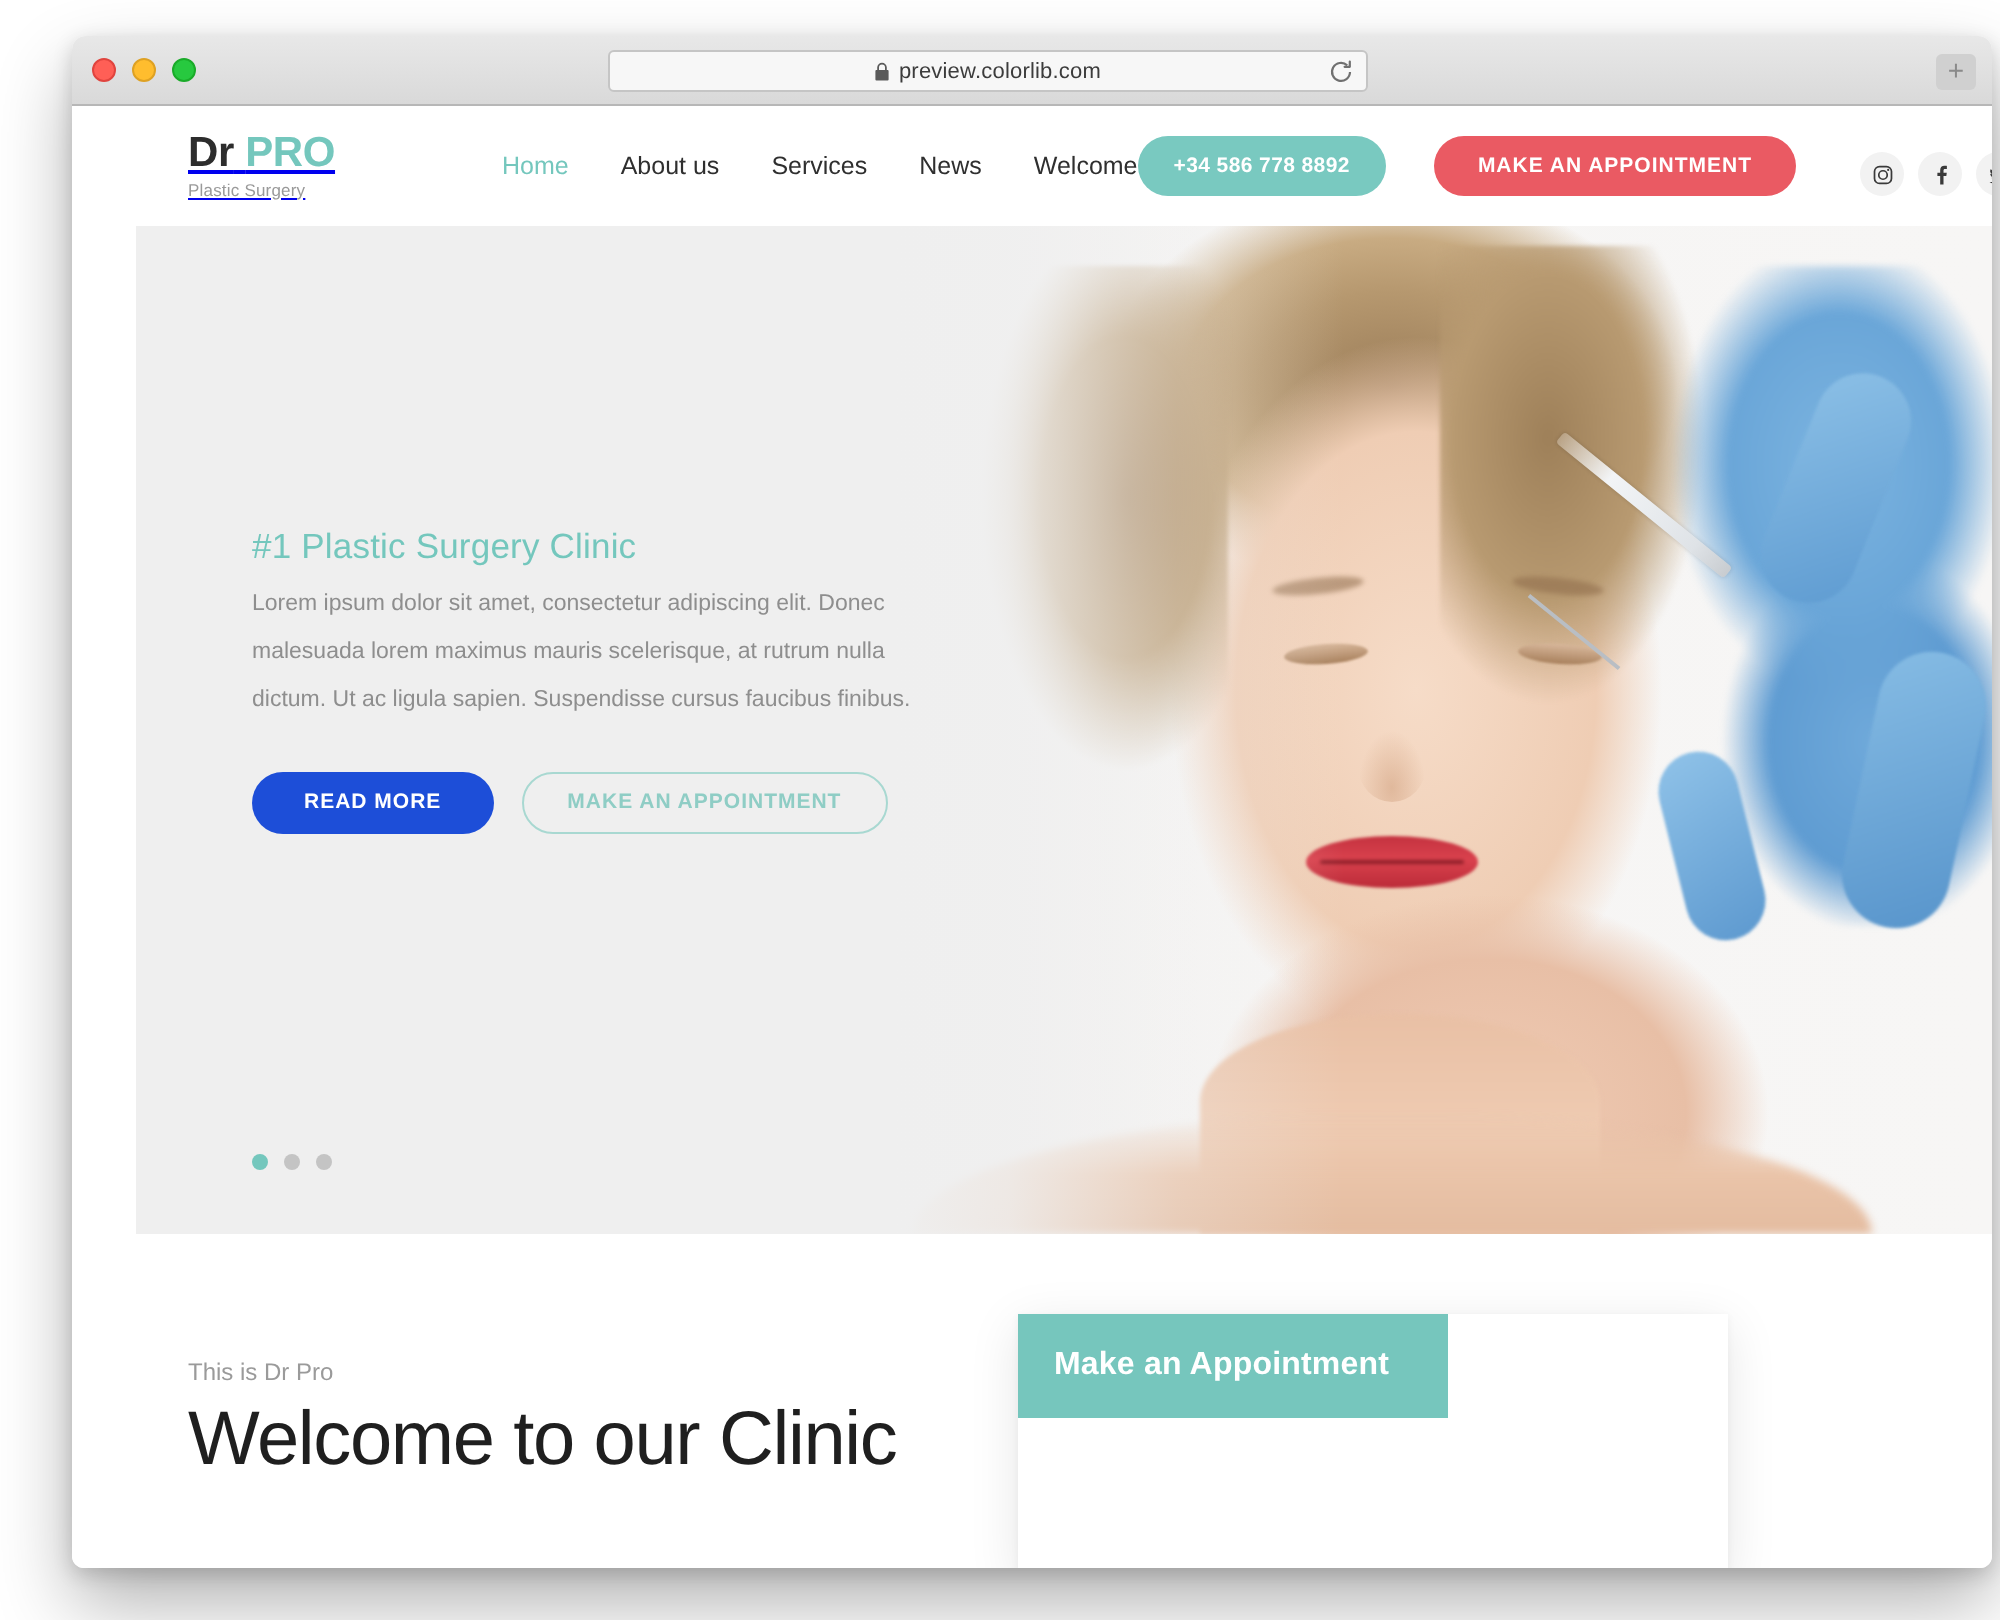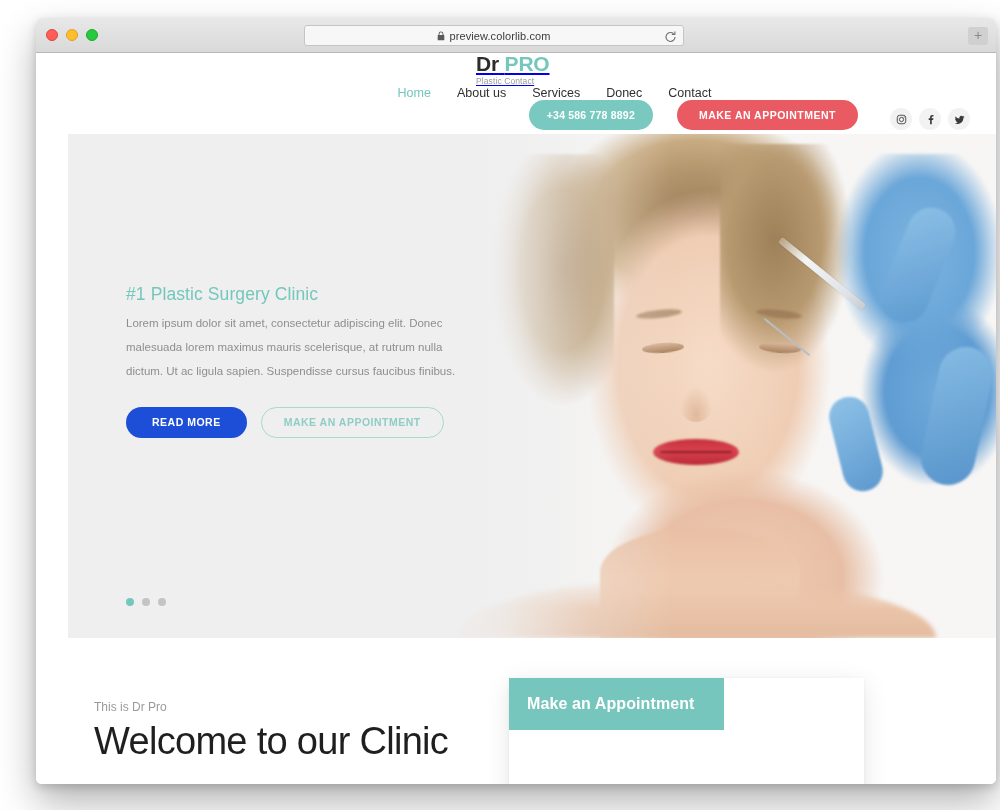--- a/index.html
+++ b/index.html
@@ -70,25 +70,24 @@
   .viewport {
     position: relative;
     width: 960px; height: 731px;
     background: #ffffff;
     overflow: hidden;
   }
 
   
   .site-header {
     position: relative;
-    height: 81px;
+    height: 60px;
     background: #ffffff;
     display: flex; align-items: center;
     padding: 0 26px 0 58px;
-    flex-direction: column;
   }
   .logo { width: 112px; flex: none; }
   .logo-main {
     font-size: 21px; font-weight: bold;
     color: #2d2d2d; letter-spacing: -0.2px;
     line-height: 1.05;
   }
   .logo-main .accent { color: #74c7bd; }
   .logo-sub {
     font-size: 8.5px; color: #9a9a9a;
@@ -379,29 +378,29 @@
 
   <div class="viewport">
 
     <header class="site-header">
 
       <a class="logo" href="#">
         <div class="logo-main">
           <span>Dr</span>
           <span class="accent">PRO</span>
         </div>
-        <div class="logo-sub">Plastic Contact</div>
+        <div class="logo-sub">Plastic Surgery</div>
       </a>
 
       <nav class="main-nav">
         <a class="nav-link active" href="#">Home</a>
         <a class="nav-link" href="#">About us</a>
         <a class="nav-link" href="#">Services</a>
-        <a class="nav-link" href="#">Donec</a>
-        <a class="nav-link" href="#">Contact</a>
+        <a class="nav-link" href="#">News</a>
+        <a class="nav-link" href="#">Welcome</a>
       </nav>
 
       <div class="header-actions">
         <button class="btn-phone">+34 586 778 8892</button>
         <button class="btn-appointment-top">MAKE AN APPOINTMENT</button>
 
         <div class="social-group">
           <a class="social-btn" href="#">
             <svg viewBox="0 0 14 14" width="11" height="11" fill="none" stroke="#3a3a3a" stroke-width="1.1">
               <rect x="1.6" y="1.6" width="10.8" height="10.8" rx="3.2"></rect>

